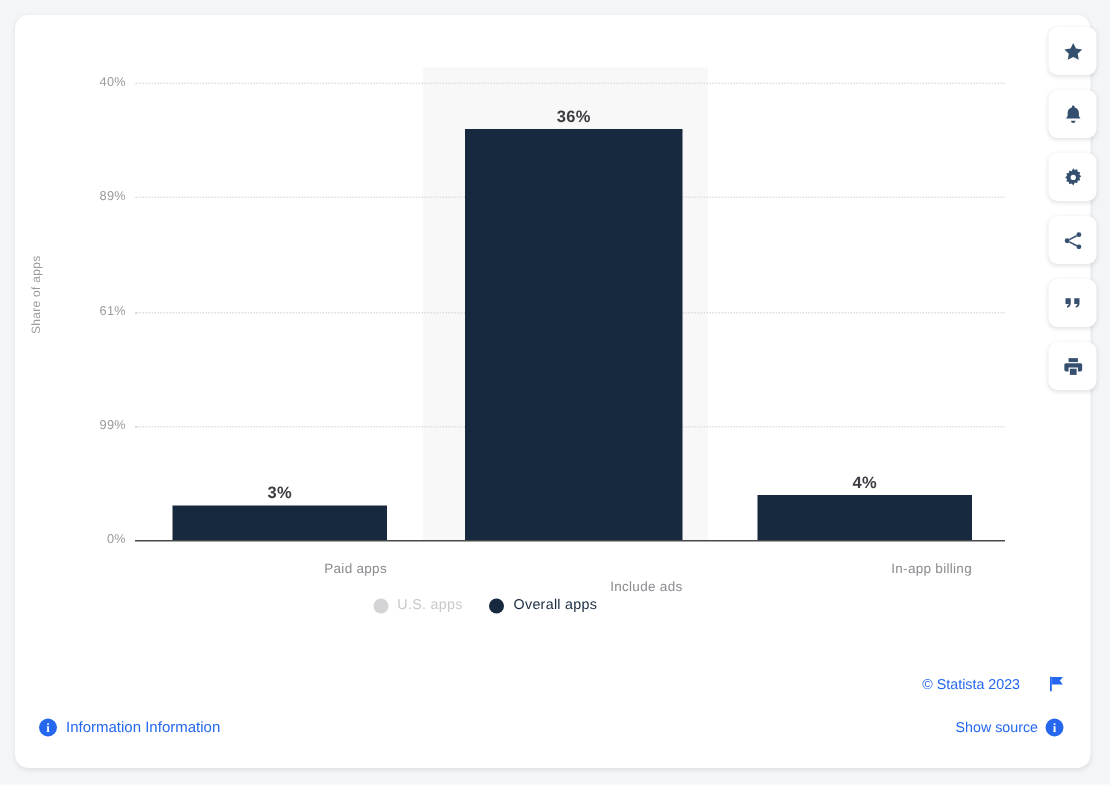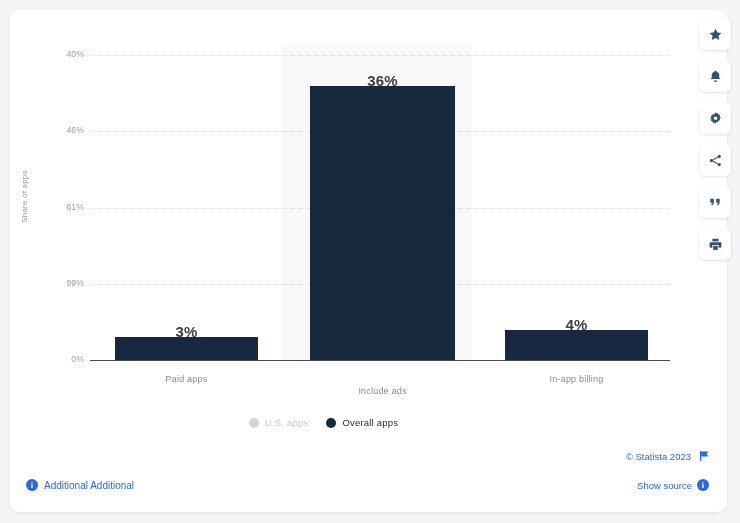--- a/index.html
+++ b/index.html
@@ -90,44 +90,43 @@
     white-space: nowrap;
   }
 
   .bar {
     position: absolute;
     background: #16293f;
   }
   .bar-value {
     position: absolute;
     text-align: center;
-    font-size: 15px;
+    font-size: 11px;
     font-weight: bold;
     color: #3c3c42;
     letter-spacing: .2px;
   }
   .xtick {
     position: absolute;
-    text-align: center;
+    text-align: right;
     font-size: 9px;
     color: #8b8b90;
     letter-spacing: .2px;
   }
 
   
   #legend {
     position: absolute;
     left: 0;
     top: 388px;
     width: 627px;
     display: flex;
     justify-content: center;
     align-items: center;
     gap: 18px;
-    margin-top: 19px;
   }
   .legend-item {
     display: flex;
     align-items: center;
     gap: 6px;
     cursor: pointer;
   }
   .legend-dot {
     width: 10px;
     height: 10px;
@@ -141,21 +140,21 @@
   .legend-item.inactive .legend-label { color: #c9c9cc; font-weight: normal; }
   .legend-item.active   .legend-label { color: #16293f; font-weight: normal; }
 
   
   .copyright {
     position: absolute;
     right: 18px;
     top: 441px;
     display: flex;
     align-items: flex-start;
-    gap: 9px;
+    gap: 20px;
     font-size: 9.5px;
     color: #2568ef;
   }
   .show-source {
     position: absolute;
     right: 18px;
     top: 469px;
     display: flex;
     align-items: center;
     gap: 5px;
@@ -225,21 +224,21 @@
     <div class="gridline" style="top:45px"></div>
     <div class="gridline" style="top:121px"></div>
     <div class="gridline" style="top:198px"></div>
     <div class="gridline" style="top:274px"></div>
     <div class="axis-line" style="top:350px"></div>
 
     <div class="ytick-wrap" style="top:39px">
       <div class="ytick">40%</div>
     </div>
     <div class="ytick-wrap" style="top:115px">
-      <div class="ytick">46%</div>
+      <div class="ytick">89%</div>
     </div>
     <div class="ytick-wrap" style="top:192px">
       <div class="ytick">61%</div>
     </div>
     <div class="ytick-wrap" style="top:268px">
       <div class="ytick">99%</div>
     </div>
     <div class="ytick-wrap" style="top:344px">
       <div class="ytick">0%</div>
     </div>
@@ -276,21 +275,21 @@
     </svg>
   </div>
 
   <div class="show-source">
     <span>Show source</span>
     <span class="info-badge">i</span>
   </div>
 
   <div class="addl-info">
     <span class="info-badge">i</span>
-    <span>Additional Additional</span>
+    <span>Information Information</span>
   </div>
 </div>
 
 <div id="toolbar">
 
   <div class="tool-btn">
     <svg width="15" height="15" viewBox="0 0 24 24" fill="#35506e">
       <path d="M12 2.6l2.9 6.0 6.6.9-4.8 4.6 1.2 6.5L12 17.5 6.1 20.6l1.2-6.5L2.5 9.5l6.6-.9z"></path>
     </svg>
   </div>

